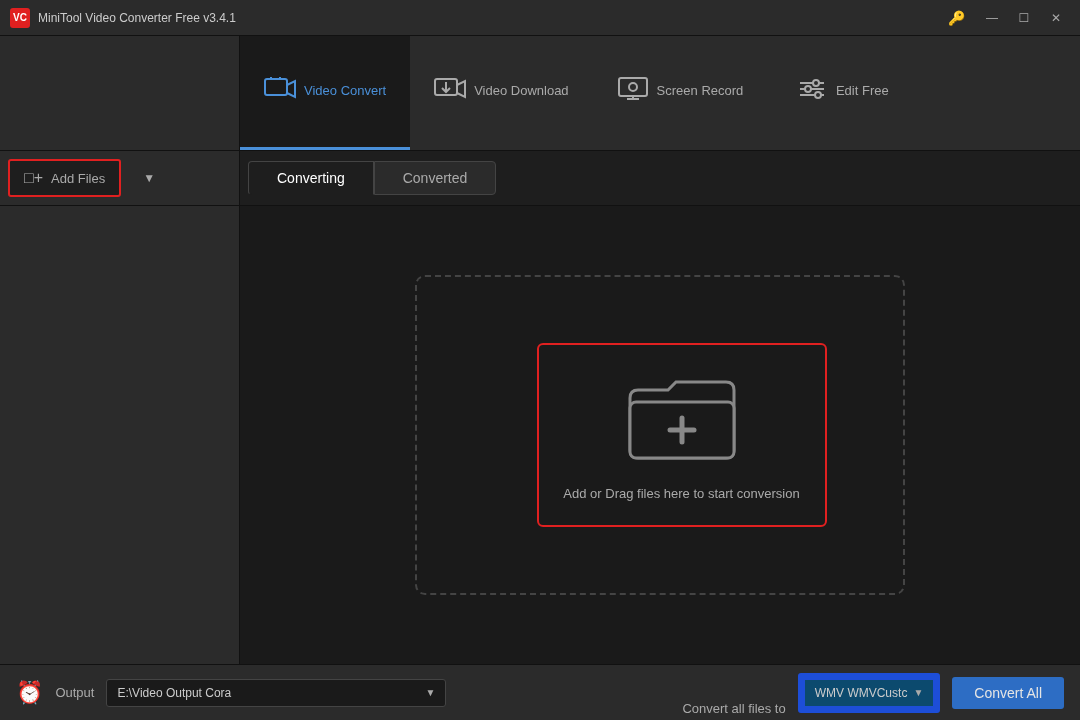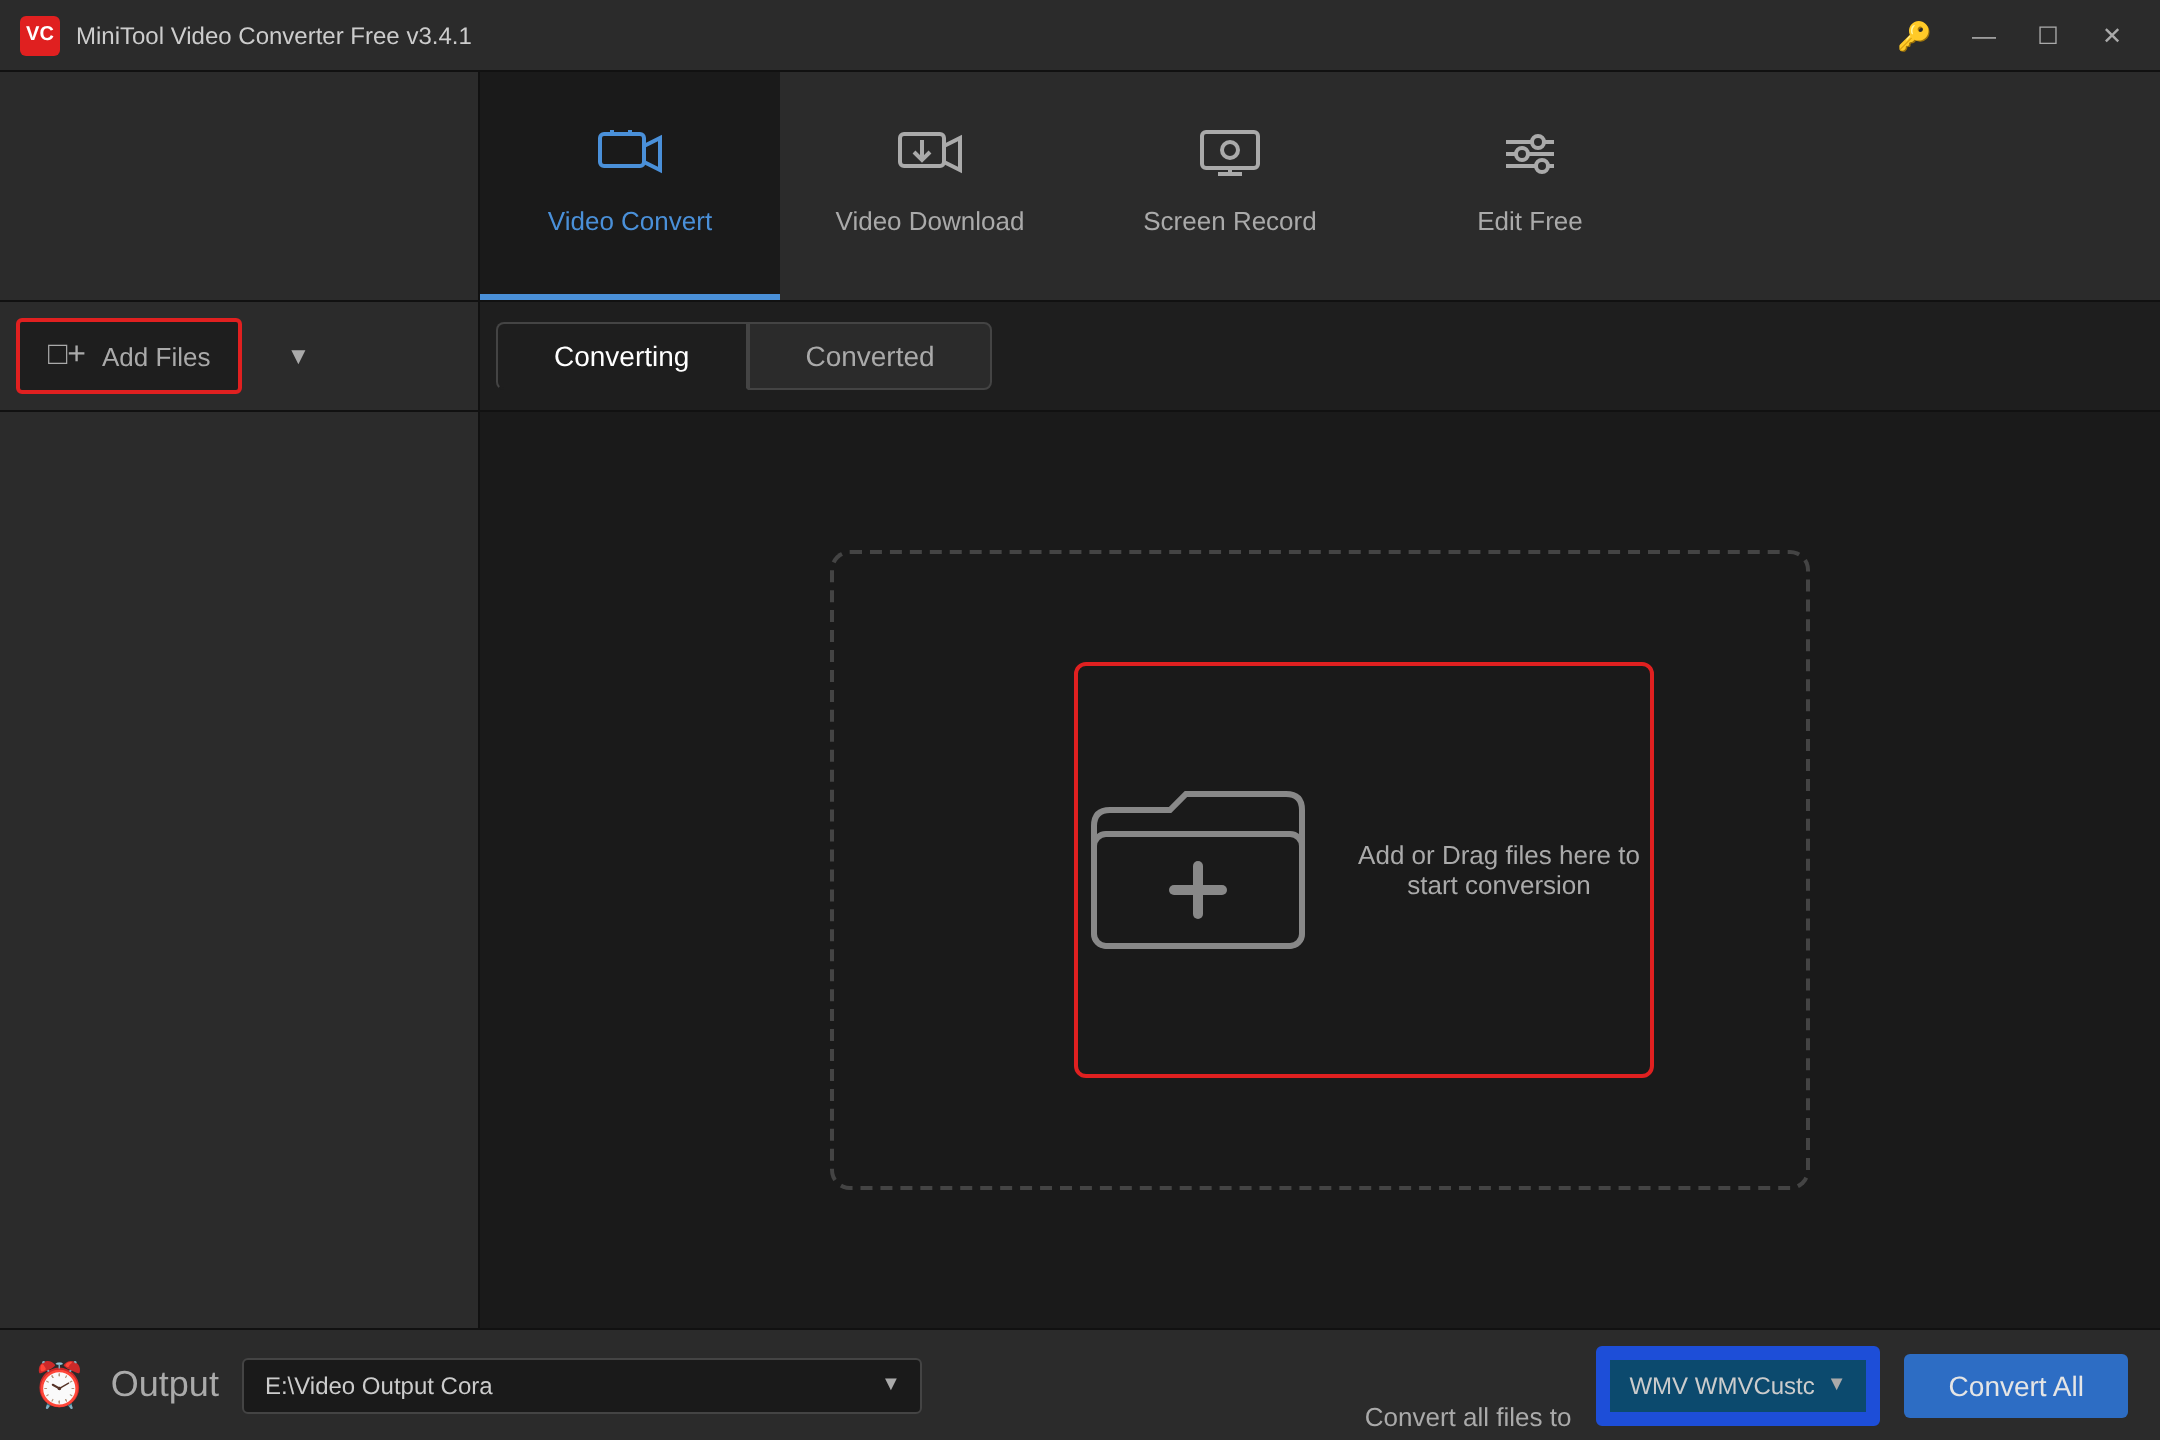--- a/index.html
+++ b/index.html
@@ -76,21 +76,21 @@
       background: #2b2b2b;
       border-right: 1px solid #111;
     }
     #navbar .nav-tabs {
       display: flex;
       align-items: flex-end;
       height: 100%;
     }
     .nav-tab {
       display: flex;
-      flex-direction: column;
+      flex-direction: row;
       align-items: center;
       justify-content: center;
       gap: 8px;
       padding: 16px 24px 18px;
       cursor: pointer;
       color: #aaa;
       font-size: 13px;
       min-width: 150px;
       height: 100%;
       border-bottom: 3px solid transparent;
@@ -195,25 +195,25 @@
       height: 320px;
       border: 2px dashed #444;
       border-radius: 10px;
       display: flex;
       align-items: center;
       justify-content: center;
       background: #1a1a1a;
     }
     .drop-zone-inner {
       width: 290px;
-      height: 208px;
+      height: 184px;
       border: 2px solid #e02020;
       border-radius: 6px;
       display: flex;
-      flex-direction: row;
+      flex-direction: column;
       align-items: center;
       justify-content: center;
       gap: 16px;
       background: #1a1a1a;
       cursor: pointer;
       margin-left: 43px;
     }
     .folder-icon-wrap {
       position: relative;
       width: 120px;
@@ -241,21 +241,21 @@
       align-items: center;
       padding: 0 16px;
       gap: 12px;
       border-top: 1px solid #111;
     }
     .clock-icon {
       font-size: 22px;
       color: #aaa;
     }
     .output-label {
-      font-size: 18px;
+      font-size: 13px;
       color: #aaa;
     }
     .output-path-select {
       flex: 0 0 340px;
       background: #1a1a1a;
       border: 1px solid #444;
       border-radius: 3px;
       color: #ccc;
       font-size: 12px;
       padding: 6px 10px;

